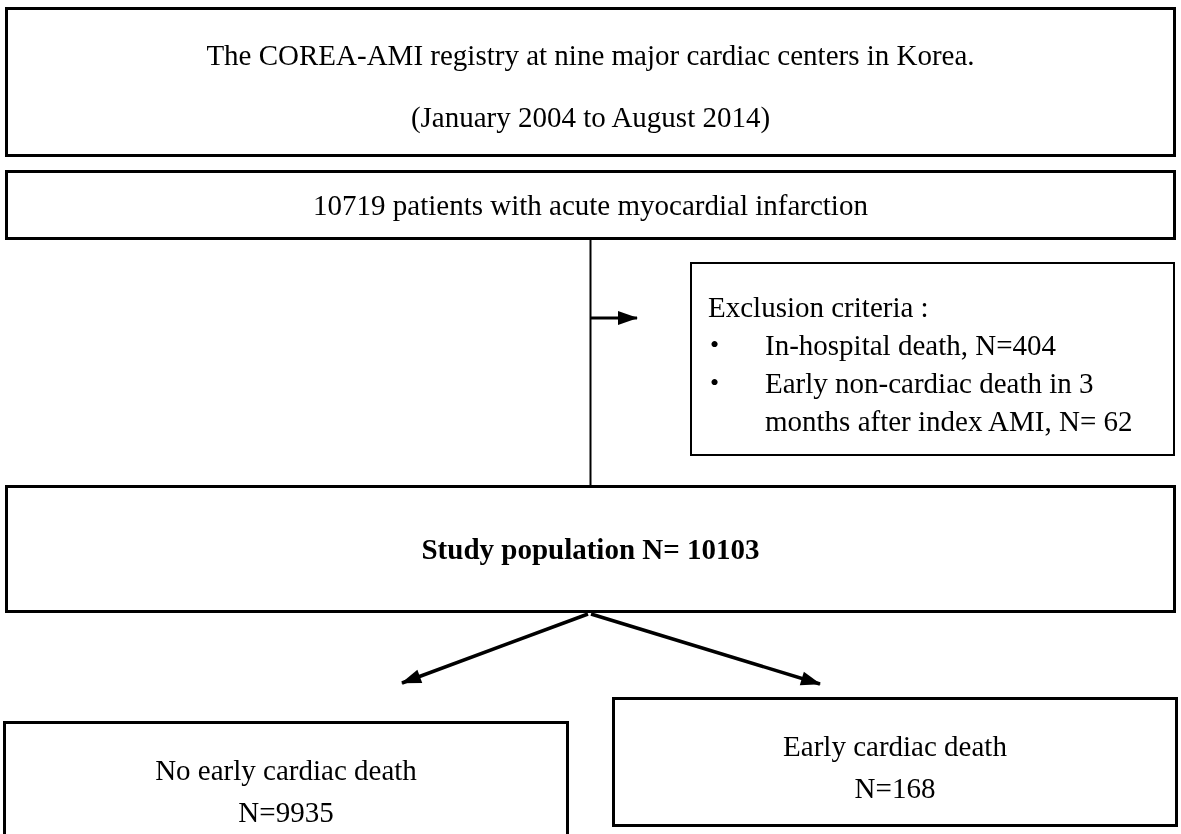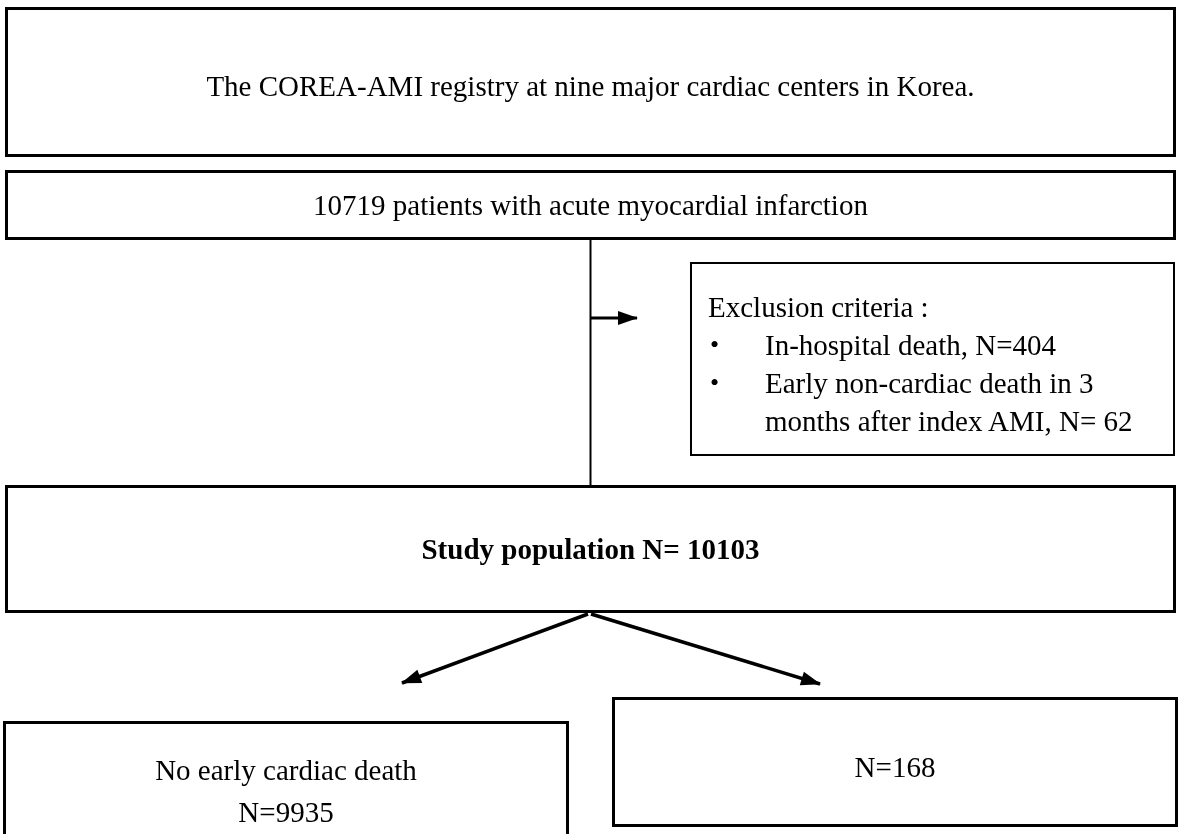--- a/index.html
+++ b/index.html
@@ -72,20 +72,21 @@
 
     <line x1="590.5" y1="318" x2="637" y2="318" stroke="#000000" stroke-width="3" marker-end="url(#arrowhead)"></line>
 
     <line x1="588" y1="614" x2="402" y2="683" stroke="#000000" stroke-width="3.5" marker-end="url(#arrowhead)"></line>
 
     <line x1="591" y1="614" x2="820" y2="684" stroke="#000000" stroke-width="3.5" marker-end="url(#arrowhead)"></line>
   </svg>
 
   <div class="box box-registry">
     <div>The COREA-AMI registry at nine major cardiac centers in Korea.</div>
+    <div>(January 2004 to August 2014)</div>
   </div>
 
   <div class="box box-patients">
     <div>10719 patients with acute myocardial infarction</div>
   </div>
 
   <div class="box box-exclusion">
     <div>Exclusion criteria :</div>
     <div class="exc-item">
       <span class="exc-bullet">•</span>
@@ -100,16 +101,17 @@
   <div class="box box-study">
     <div>Study population N= 10103</div>
   </div>
 
   <div class="box box-outcome-left">
     <div>No early cardiac death</div>
     <div>N=9935</div>
   </div>
 
   <div class="box box-outcome-right">
+    <div>Early cardiac death</div>
     <div>N=168</div>
   </div>
 
 </div>
 
 </body></html>

